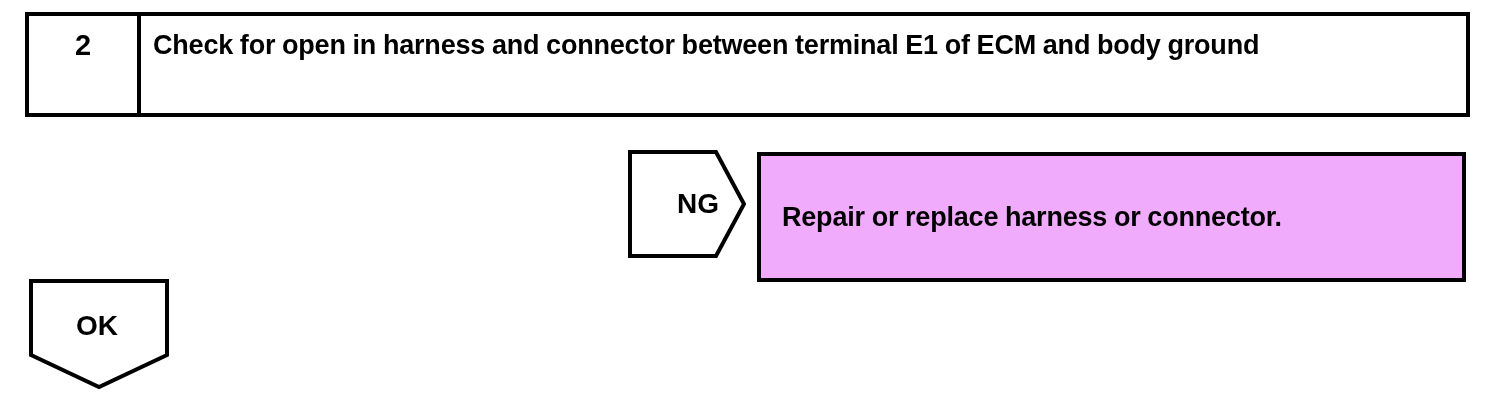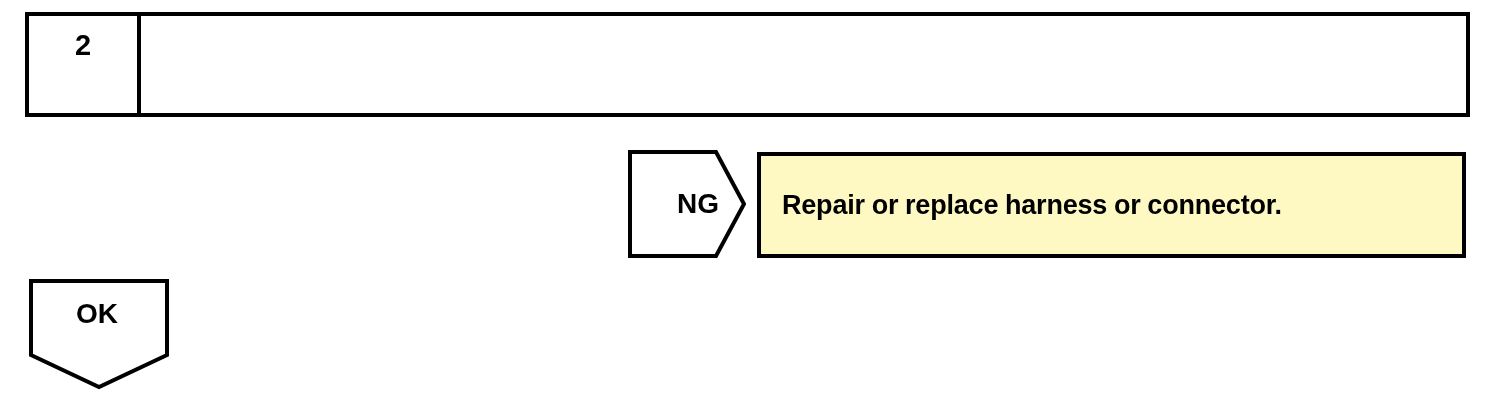--- a/index.html
+++ b/index.html
@@ -94,24 +94,24 @@
     font-size: 28px;
     font-weight: bold;
     letter-spacing: 0px;
     padding-left: 20px;
   }
   .result-box {
     position: absolute;
     left: 129px;
     top: 2px;
     width: 709px;
-    height: 106px;
+    height: 130px;
     border: 4px solid #000;
     box-sizing: border-box;
-    background: #fef9c3;
+    background: #f0abfc;
     display: flex;
     align-items: center;
     padding-left: 21px;
   }
   .result-text {
     font-size: 27px;
     font-weight: bold;
     letter-spacing: -0.2px;
     word-spacing: -0.5px;
   }
@@ -123,39 +123,42 @@
     top: 279px;
     width: 140px;
     height: 112px;
   }
   .ok-tag svg {
     display: block;
   }
   .ok-label {
     position: absolute;
     left: 29px;
-    top: 275px;
+    top: 287px;
     width: 136px;
     height: 78px;
     display: flex;
     align-items: center;
     justify-content: center;
     font-size: 28px;
     font-weight: bold;
     letter-spacing: 0px;
   }
 </style>
 </head>
 <body>
 
 <div class="canvas">
 
   <div class="step-table">
     <div class="step-number-cell">
       <span class="step-number">2</span>
+    </div>
+    <div class="step-text-cell">
+      <span class="step-text">Check for open in harness and connector between terminal E1 of ECM and body ground</span>
     </div>
   </div>
 
   <div class="ng-row">
     <div class="ng-tag">
       <svg width="118" height="108" viewBox="0 0 118 108" xmlns="http://www.w3.org/2000/svg">
         <polygon points="2,2 88,2 116,54 88,106 2,106" fill="#ffffff" stroke="#000000" stroke-width="4" stroke-linejoin="miter"></polygon>
       </svg>
     </div>
     <div class="ng-label">NG</div>

